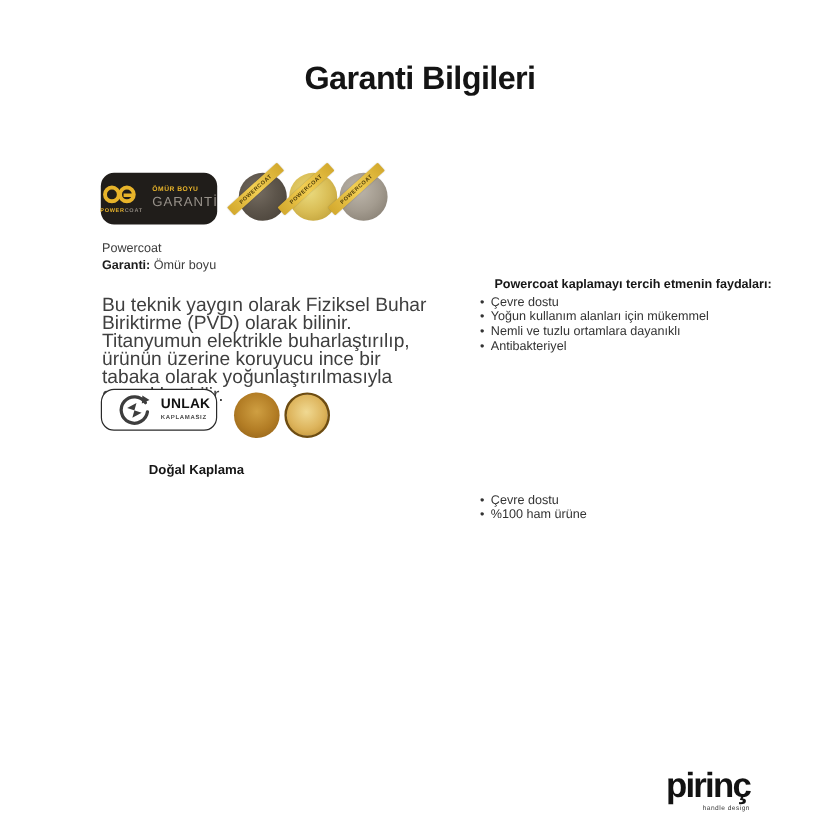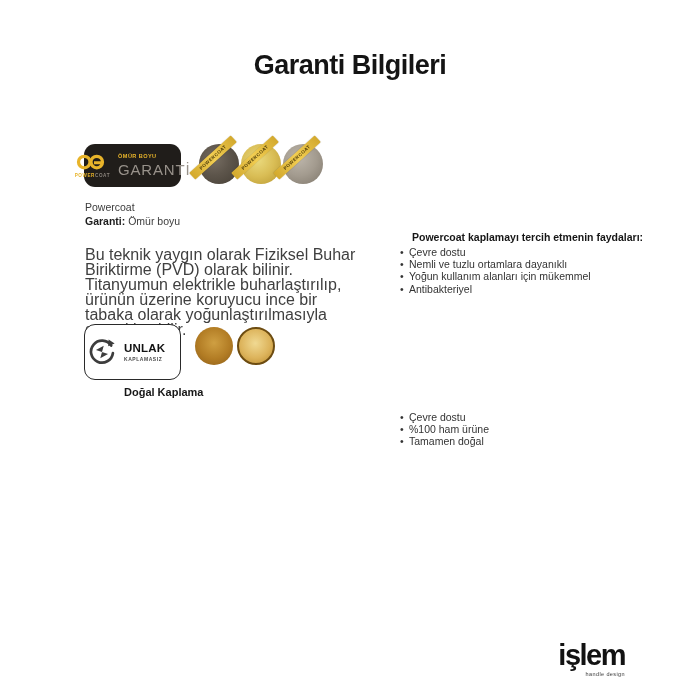--- a/index.html
+++ b/index.html
@@ -16,21 +16,21 @@
   .pc-badge{
     position:absolute;left:84px;top:144px;width:97px;height:43px;
     background:#201d1a;border-radius:11px;
     display:flex;align-items:center;justify-content:center;gap:8px;
   }
   .pc-left{display:flex;flex-direction:column;align-items:center;}
   .pc-brand{font-size:4.6px;font-weight:bold;letter-spacing:0.6px;margin-top:1px;}
   .pc-brand .g{color:#e8b42a;} .pc-brand .w{color:#8c867e;}
   .pc-right{display:flex;flex-direction:column;align-items:flex-start;line-height:1;}
   .pc-line1{font-size:5.6px;font-weight:bold;color:#e8b42a;letter-spacing:0.4px;}
-  .pc-line2{font-size:15px;color:#97918a;letter-spacing:0.8px;margin-top:2px;text-align:right;}
+  .pc-line2{font-size:11px;color:#97918a;letter-spacing:0.8px;margin-top:2px;text-align:right;}
   
   .swatches{position:absolute;left:199px;top:144px;display:flex;gap:2px;}
   .swatch{position:relative;width:40px;height:40px;border-radius:50%;}
   .sw1{background:radial-gradient(circle at 38% 38%, #766d62 0%, #5d554b 45%, #453e35 100%);}
   .sw2{background:radial-gradient(circle at 42% 40%, #eada7e 0%, #d9bd55 50%, #b7962f 100%);}
   .sw3{background:radial-gradient(circle at 40% 35%, #bdb6ab 0%, #a39b8f 50%, #7e766a 100%);}
   .ribbon{
     position:absolute;left:-14px;top:9px;width:56px;height:9px;
     background:linear-gradient(90deg,#d3a92e 0%, #f2ce52 50%, #d3a92e 100%);
     transform:rotate(-42deg);border-radius:1px;
@@ -43,23 +43,23 @@
   .s1-label b{color:#1d1d1d;}
   .s1-desc{position:absolute;left:85px;top:231px;width:272px;font-size:16px;line-height:15px;color:#3f3f3f;}
   .benefits{position:absolute;left:400px;width:250px;font-size:10.5px;color:#333;}
   .b1{top:231px;} .b2{top:411px;}
   .benefits h3{font-size:10.5px;font-weight:bold;color:#161616;margin:0 0 3px 12px;}
   .benefits ul{list-style:none;margin:0;padding:0;}
   .benefits li{position:relative;padding-left:9px;line-height:12.2px;}
   .benefits li::before{content:"•";position:absolute;left:0;color:#333;}
   
   .un-badge{
-    position:absolute;left:84px;top:324px;width:97px;height:56px;background:#ffffff;
+    position:absolute;left:84px;top:324px;width:97px;height:35px;background:#ffffff;
     border:1.6px solid #2a2a2a;border-radius:11px;box-sizing:border-box;
-    display:flex;align-items:center;gap:7px;padding-left:2px;
+    display:flex;align-items:center;gap:7px;padding-left:12px;
   }
   .un-text{display:flex;flex-direction:column;line-height:1;}
   .un-title{font-size:11.5px;font-weight:800;color:#111;letter-spacing:0.2px;}
   .un-sub{font-size:5px;font-weight:bold;color:#4a4a4a;letter-spacing:0.55px;margin-top:2.5px;}
   
   .nat-swatches{position:absolute;left:195px;top:327px;display:flex;gap:4px;}
   .nat{width:38px;height:38px;border-radius:50%;box-sizing:border-box;}
   .nat1{background:radial-gradient(circle at 50% 42%, #cf9f42 0%, #b27c24 55%, #8a5c18 100%);}
   .nat2{border:2.5px solid #6d4c11;background:radial-gradient(circle at 48% 42%, #f0d992 0%, #ddb45c 55%, #b9892c 100%);}
   
@@ -114,22 +114,22 @@
     <div>Powercoat</div>
     <div><b>Garanti:</b><span> Ömür boyu</span></div>
   </div>
 
   <p class="s1-desc">Bu teknik yaygın olarak Fiziksel Buhar Biriktirme (PVD) olarak bilinir. Titanyumun elektrikle buharlaştırılıp, ürünün üzerine koruyucu ince bir tabaka olarak yoğunlaştırılmasıyla gerçekleştirilir.</p>
 
   <div class="benefits b1">
     <h3>Powercoat kaplamayı tercih etmenin faydaları:</h3>
     <ul>
       <li>Çevre dostu</li>
+      <li>Yoğun kullanım alanları için mükemmel</li>
       <li>Nemli ve tuzlu ortamlara dayanıklı</li>
-      <li>Yoğun kullanım alanları için mükemmel</li>
       <li>Antibakteriyel</li>
     </ul>
   </div>
 
   <div class="un-badge">
     <svg width="30" height="30" viewBox="0 0 30 30">
       <path d="M 24.2 8.6 A 11 11 0 1 0 25.9 16.2" fill="none" stroke="#3d3d3d" stroke-width="2.7" stroke-linecap="round"></path>
       <path d="M 21.6 2.6 L 27.6 6.4 L 21.2 9.2 Z" fill="#3d3d3d"></path>
       <g transform="rotate(-28 15 15)">
         <path d="M 10.6 10.4 L 19.4 10.4 L 10.6 19.6 L 19.4 19.6 Z" fill="#3d3d3d"></path>
@@ -146,22 +146,21 @@
     <div class="nat nat2"></div>
   </div>
 
   <div class="s2-heading">Doğal Kaplama</div>
 
 
   <div class="benefits b2">
     <ul>
       <li>Çevre dostu</li>
       <li>%100 ham ürüne</li>
-      <li>Tamamen doğal</li>
     </ul>
   </div>
 
   <div class="brand">
-    <div class="brand-word">işlem</div>
+    <div class="brand-word">pirinç</div>
     <div class="brand-sub">handle design</div>
   </div>
 
 </div>
 
 </body></html>

